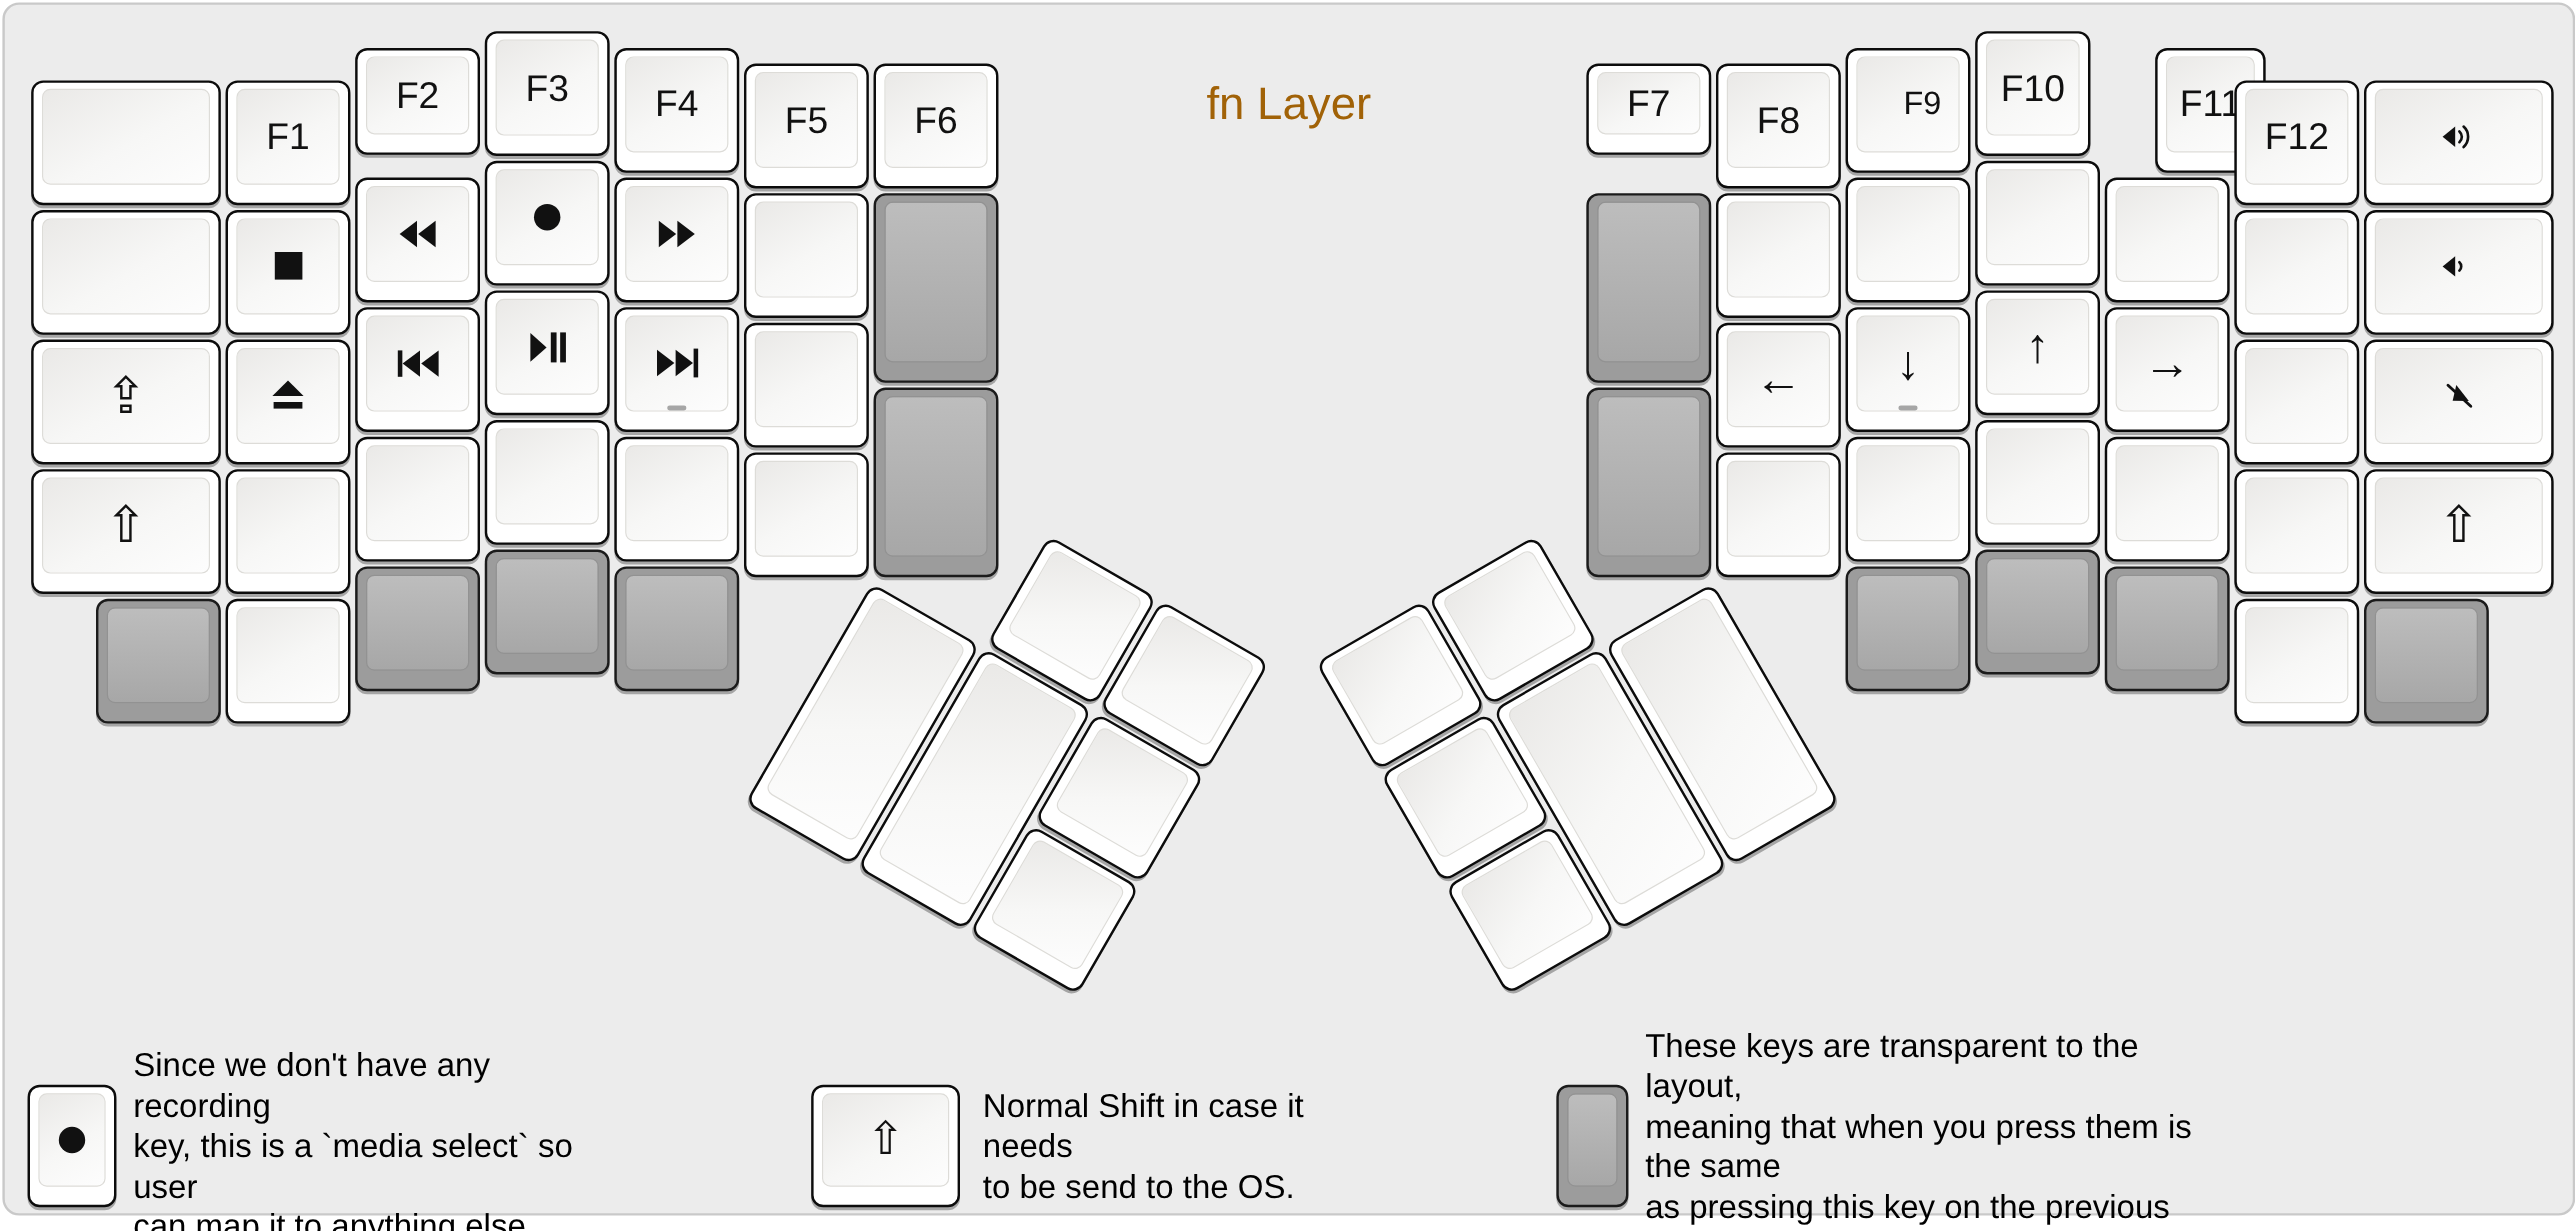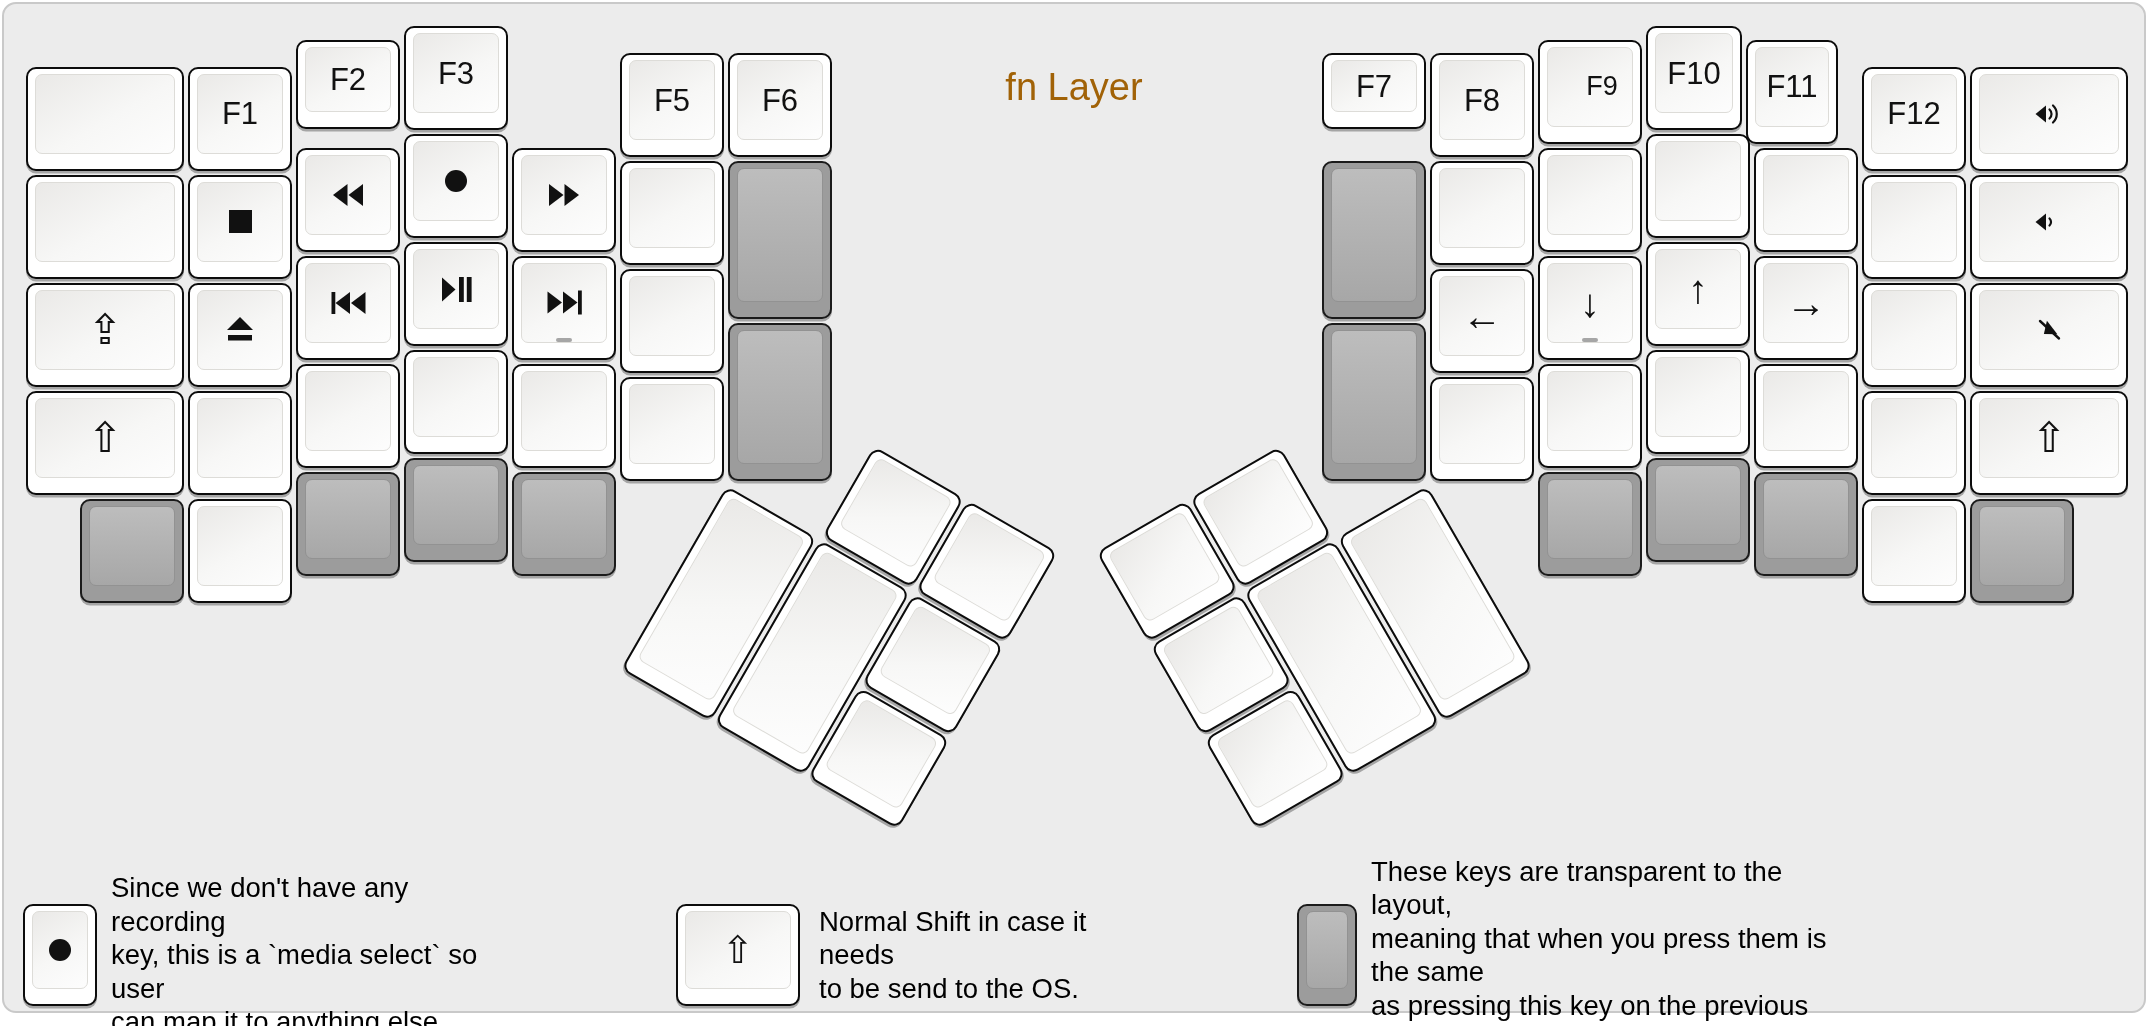--- a/index.html
+++ b/index.html
@@ -153,20 +153,25 @@
           </svg>
         </span>
       </div>
     </div>
     <div class="keycap w" style="left: 400px; top: 346px; width: 104px; height: 104px;">
       <div class="keytop"></div>
     </div>
     <div class="keycap g" style="left: 400px; top: 454px; width: 104px; height: 104px;">
       <div class="keytop"></div>
     </div>
+    <div class="keycap w" style="left: 508px; top: 35.5px; width: 104px; height: 104px;">
+      <div class="keytop">
+        <span class="legend" style="font-size: 31px;">F4</span>
+      </div>
+    </div>
     <div class="keycap w" style="left: 508px; top: 143.5px; width: 104px; height: 104px;">
       <div class="keytop">
         <span>
           <svg width="34" height="24" viewBox="0 0 34 24">
             <polygon points="2,1 2,23 16.5,12" fill="#111"></polygon>
             <polygon points="17.5,1 17.5,23 32,12" fill="#111"></polygon>
           </svg>
         </span>
       </div>
     </div>
@@ -278,21 +283,21 @@
       <div class="keytop">
         <span class="legend" style="font-size: 40px;">↑</span>
       </div>
     </div>
     <div class="keycap w" style="left: 1642px; top: 346px; width: 104px; height: 104px;">
       <div class="keytop"></div>
     </div>
     <div class="keycap g" style="left: 1642px; top: 454px; width: 104px; height: 104px;">
       <div class="keytop"></div>
     </div>
-    <div class="keycap w" style="left: 1742px; top: 35.5px; width: 92px; height: 104px;">
+    <div class="keycap w" style="left: 1792px; top: 35.5px; width: 92px; height: 104px;">
       <div class="keytop">
         <span class="legend" style="font-size: 31px;">F11</span>
       </div>
     </div>
     <div class="keycap w" style="left: 1750px; top: 143.5px; width: 104px; height: 104px;">
       <div class="keytop"></div>
     </div>
     <div class="keycap w" style="left: 1750px; top: 251.5px; width: 104px; height: 104px;">
       <div class="keytop">
         <span class="legend" style="font-size: 40px;">→</span>

